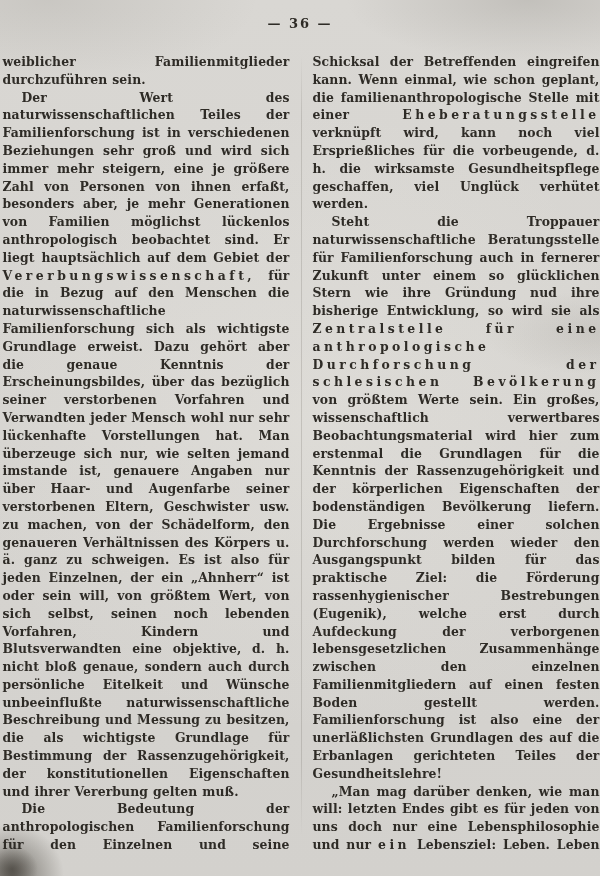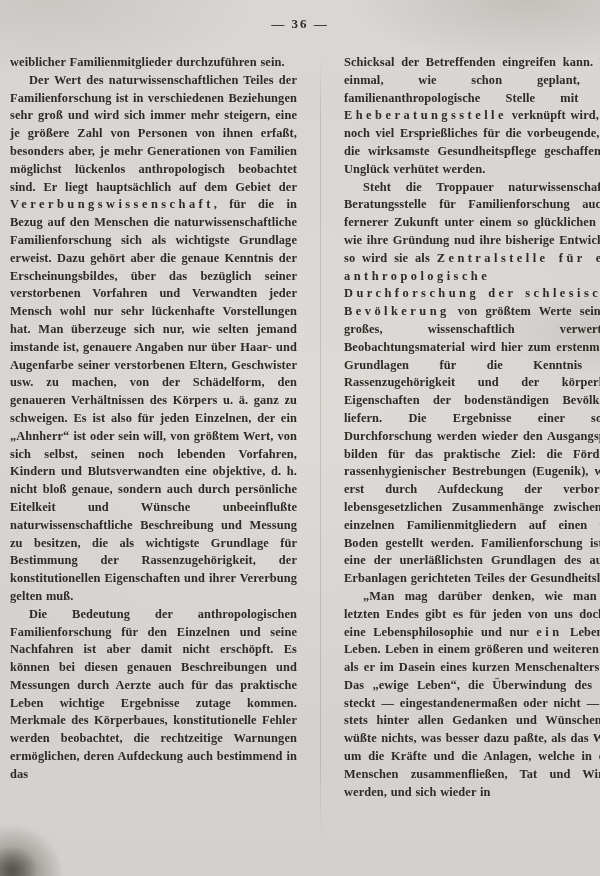--- a/index.html
+++ b/index.html
@@ -1,19 +1,19 @@
 <!DOCTYPE html>
 <html lang="de" style="--paper: #d7d5d1; --ink: #2e2b26;"><head>
 <meta charset="utf-8">
 <style>
   :root{
     --paper:#d7d5d1;
     --ink:#2e2b26;
   }
-  *{margin:0;padding:0;box-sizing:border-box;font-family:Liberation Serif, serif;}
+  *{margin:0;padding:0;box-sizing:border-box;}
   html,body{width:600px;}
   body{
     font-family:"DejaVu Serif","Liberation Serif",serif;
     background:#c9c7c3;
   }
   .page{
     position:relative;
     width:600px;height:876px;
     overflow:hidden;
     color:var(--ink);
@@ -28,25 +28,26 @@
   }
   .page-number{
     padding-top:16px;
     text-align:center;
     font-weight:bold;
     font-size:13px;
     letter-spacing:2px;
   }
   .columns{
     display:flex;
-    gap:23px;
+    gap:11px;
     padding:0 8px 0 10px;
     margin-top:22px;
     height:800px;
     overflow:hidden;
+    justify-content:center;
   }
   .col{
     width:287px;
     flex:0 0 auto;
     text-align:justify;
     font-size:12.4px;
     font-weight:bold;
     line-height:17.8px;
     letter-spacing:0.1px;
     word-spacing:0.5px;

